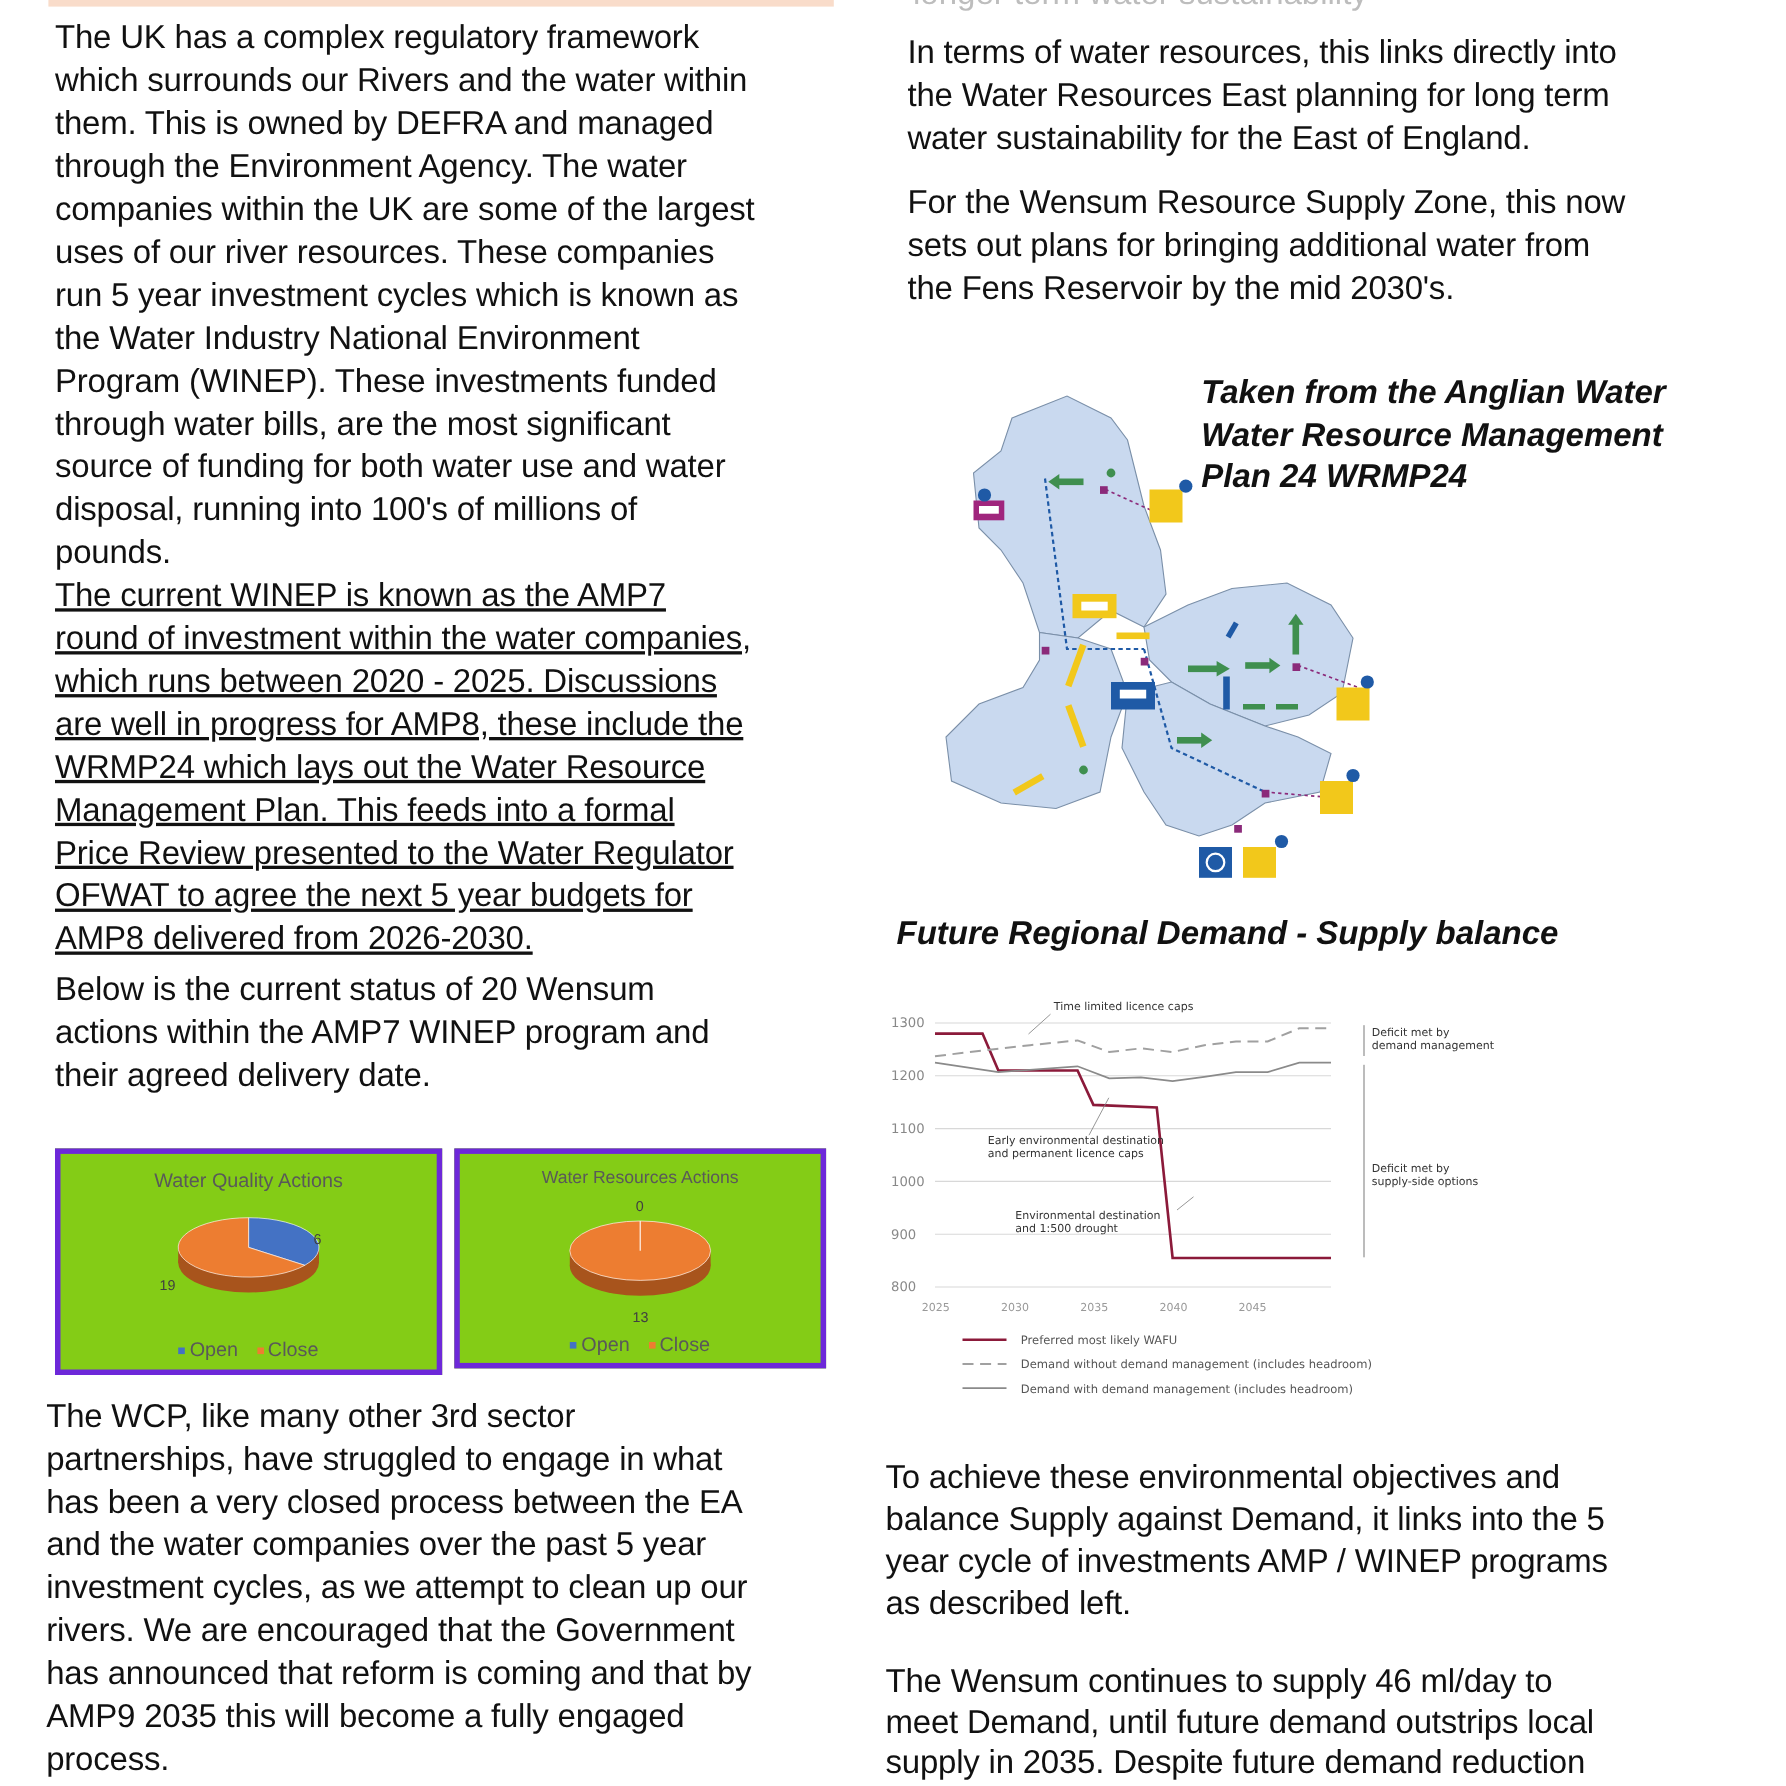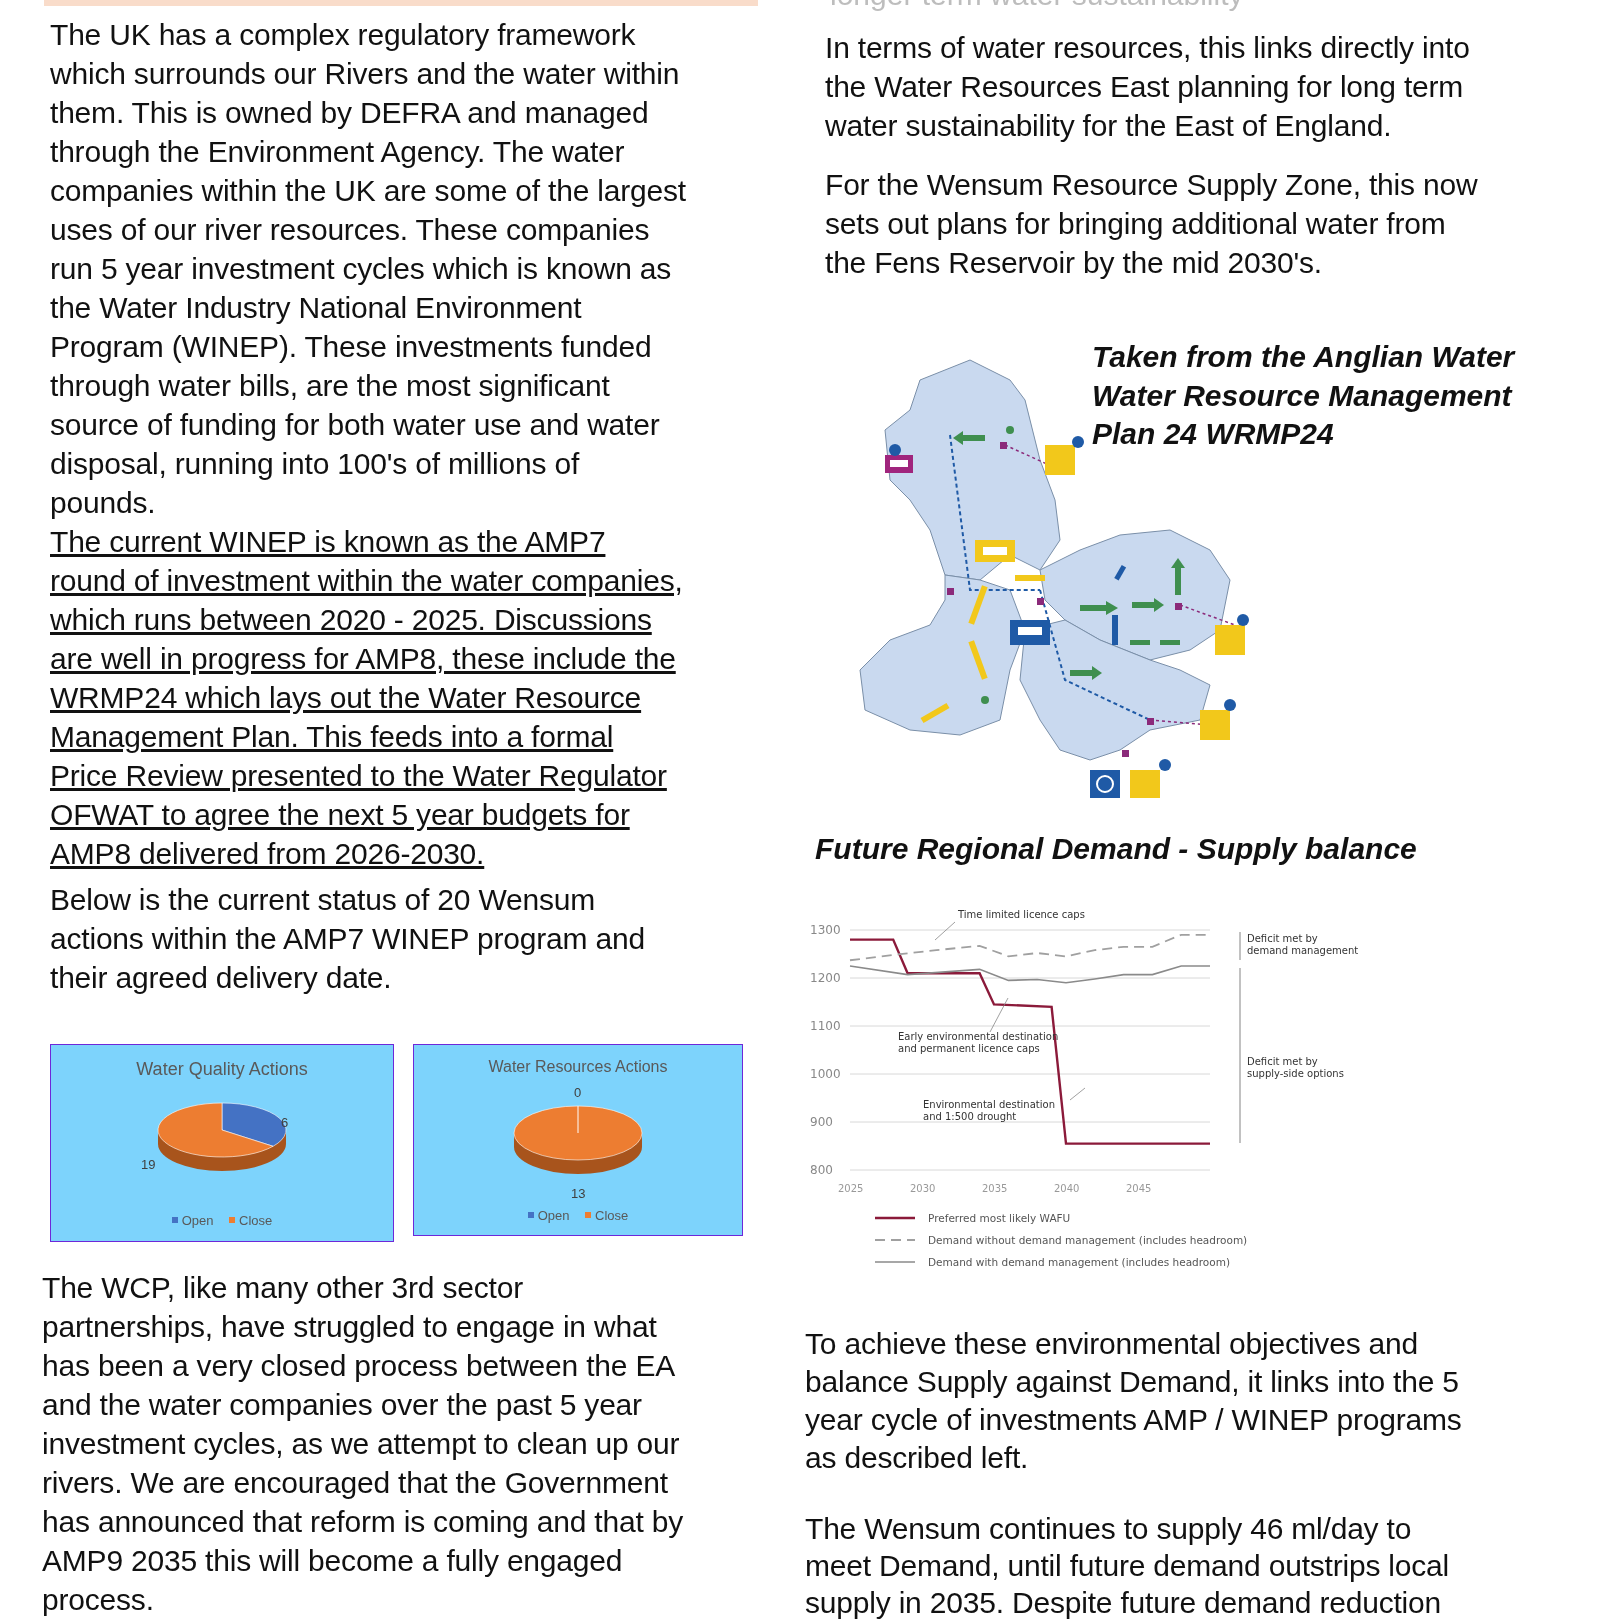--- a/index.html
+++ b/index.html
@@ -3,23 +3,23 @@
 <meta charset="utf-8">
 <style>
   html, body { margin:0; padding:0; }
   body { width:1624px; height:1624px; background:#ffffff; position:relative; overflow:hidden;
          font-family:"Liberation Sans", sans-serif; color:#111; }
   .abs { position:absolute; }
   .topbar { left:44px; top:0; width:714px; height:6px; background:#f9dcca; }
   .para { font-size:30px; line-height:39px; margin:0; white-space:pre-line; letter-spacing:-0.2px; }
   .cut-line { left:830px; top:-22px; font-size:30px; color:#888; white-space:nowrap; opacity:.55; }
   .italic-cap { font-style:italic; font-size:30px; line-height:38.5px; white-space:pre-line;font-weight:bold; }
-  .chartbox { background:#7dd3fc; border:1px solid #6d28d9; }
+  .chartbox { background:#84cc16; border:5px solid #6d28d9; }
   .chart-title { width:100%; text-align:center; color:#595959; font-size:18px; }
-  .legend { width:100%; text-align:center; font-size:13px; color:#595959; }
+  .legend { width:100%; text-align:center; font-size:18px; color:#595959; }
   .legend .sw { display:inline-block; width:6px; height:6px; margin:0 4px 2px 0; }
   .legend .item { margin:0 6px; }
   .pielabel { font-size:13px; color:#404040; }
   .map { left:850px; top:340px; width:420px; height:460px; }
   .dsb { left:810px; top:900px; width:590px; height:420px; }
   .dsb text { font-family:"DejaVu Sans", sans-serif; }
 </style>
 </head>
 <body>
 

